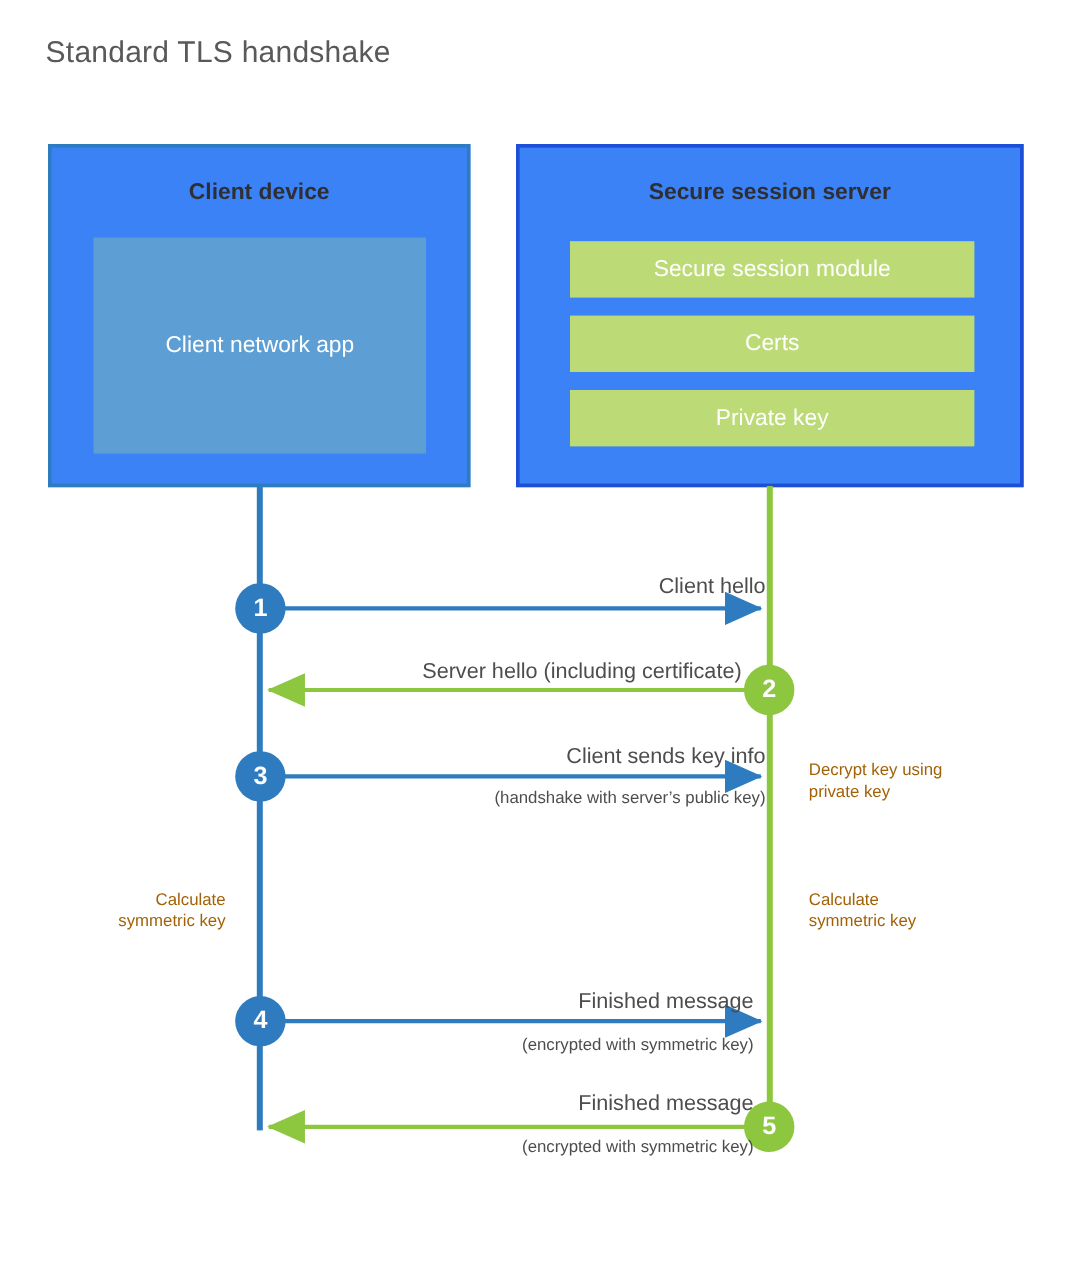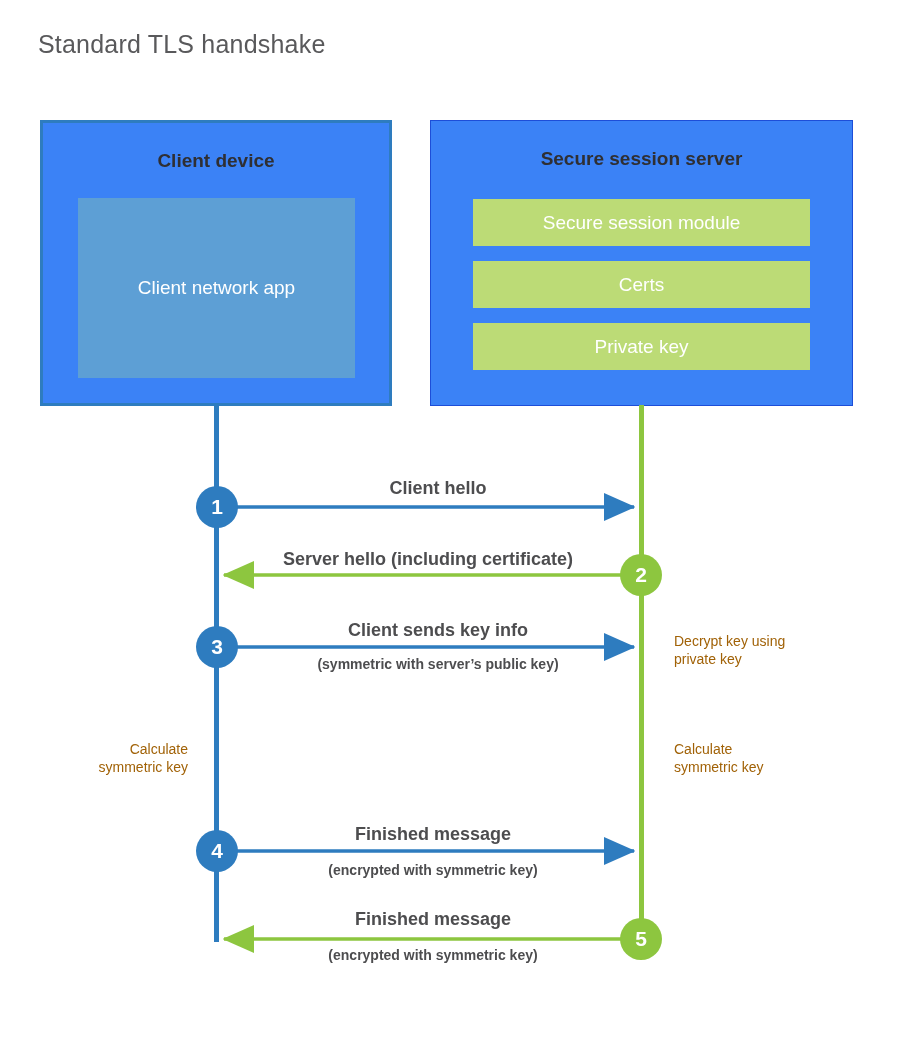--- a/index.html
+++ b/index.html
@@ -44,21 +44,21 @@
     top: 120px;
     width: 352px;
     height: 286px;
     border: 3px solid #2e7cbf;
   }
   .party-box.server {
     left: 430px;
     top: 120px;
     width: 423px;
     height: 286px;
-    border: 1px solid #1d4ed8;
+    border: 3px solid #1d4ed8;
   }
   .party-title {
     position: absolute;
     left: 0;
     right: 0;
     top: 27px;
     text-align: center;
     font-size: 19px;
     font-weight: bold;
     color: #2f2f33;
@@ -132,24 +132,24 @@
     color: #ffffff;
     font-size: 21px;
     font-weight: 600;
   }
   .step-circle.blue  { background: #2e7cbf; }
   .step-circle.green { background: #8dc63f; }
 
   
   .msg-label {
     position: absolute;
-    text-align: center;
+    text-align: right;
     color: #4d4d4f;
     white-space: nowrap;
-    font-weight: 700;
+    font-weight: 400;
   }
   .msg-label.primary { font-size: 18px; }
   .msg-label.sub     { font-size: 14px; }
 
   .side-note {
     position: absolute;
     font-size: 14px;
     font-weight: 300;
     color: #a16207;
     line-height: 1.32;
@@ -214,21 +214,21 @@
   <div class="step-circle green" style="left:620px; top:554px;">2</div>
   <div class="step-circle blue" style="left:196px; top:626px;">3</div>
   <div class="step-circle blue" style="left:196px; top:830px;">4</div>
   <div class="step-circle green" style="left:620px; top:918px;">5</div>
 
   <div class="msg-label primary" style="left:238px; top:478px; width:400px;">Client hello</div>
 
   <div class="msg-label primary" style="left:238px; top:549px; width:380px;">Server hello (including certificate)</div>
 
   <div class="msg-label primary" style="left:238px; top:620px; width:400px;">Client sends key info</div>
-  <div class="msg-label sub" style="left:238px; top:656px; width:400px;">(symmetric with server’s public key)</div>
+  <div class="msg-label sub" style="left:238px; top:656px; width:400px;">(handshake with server’s public key)</div>
 
   <div class="msg-label primary" style="left:238px; top:824px; width:390px;">Finished message</div>
   <div class="msg-label sub" style="left:238px; top:862px; width:390px;">(encrypted with symmetric key)</div>
 
   <div class="msg-label primary" style="left:238px; top:909px; width:390px;">Finished message</div>
   <div class="msg-label sub" style="left:238px; top:947px; width:390px;">(encrypted with symmetric key)</div>
 
   <div class="side-note right-of-line" style="left:674px; top:632px; width:180px;">
     <div>Decrypt key using</div>
     <div>private key</div>

